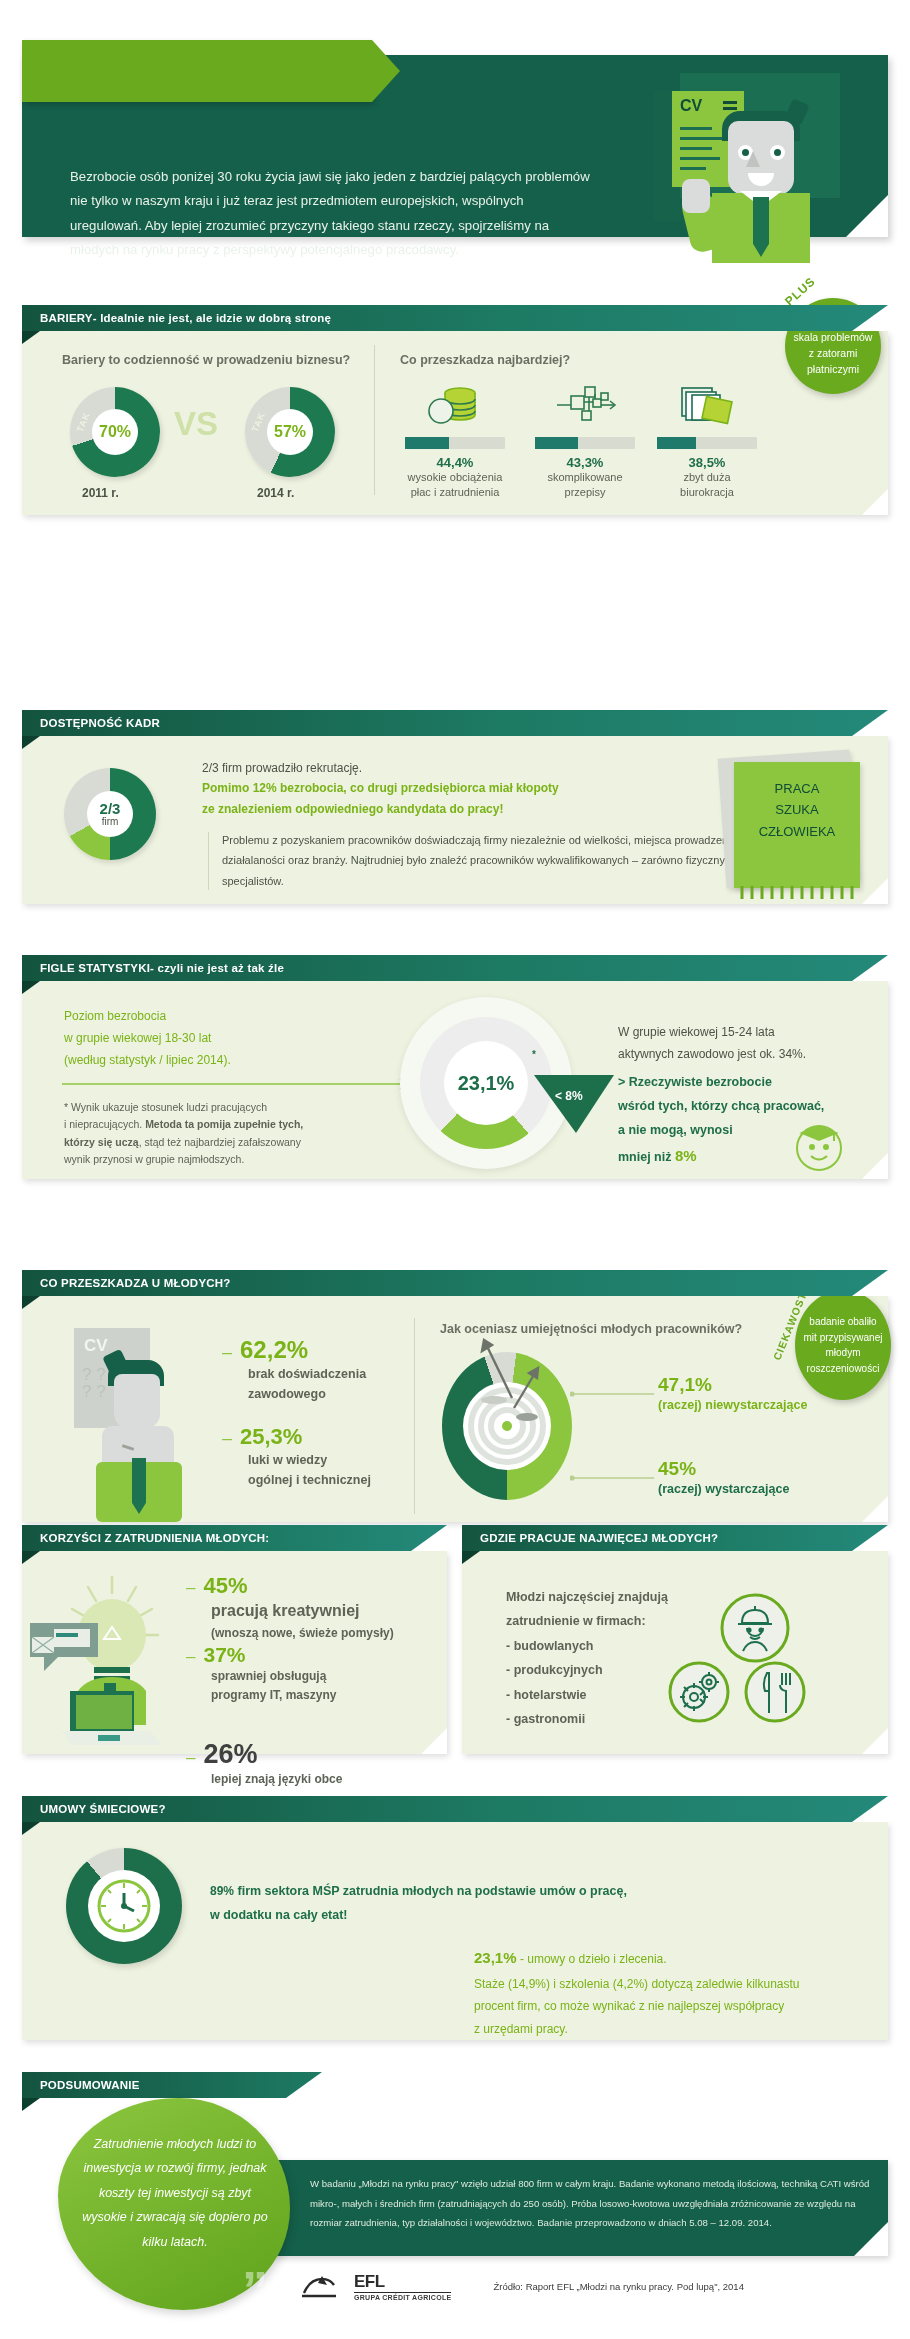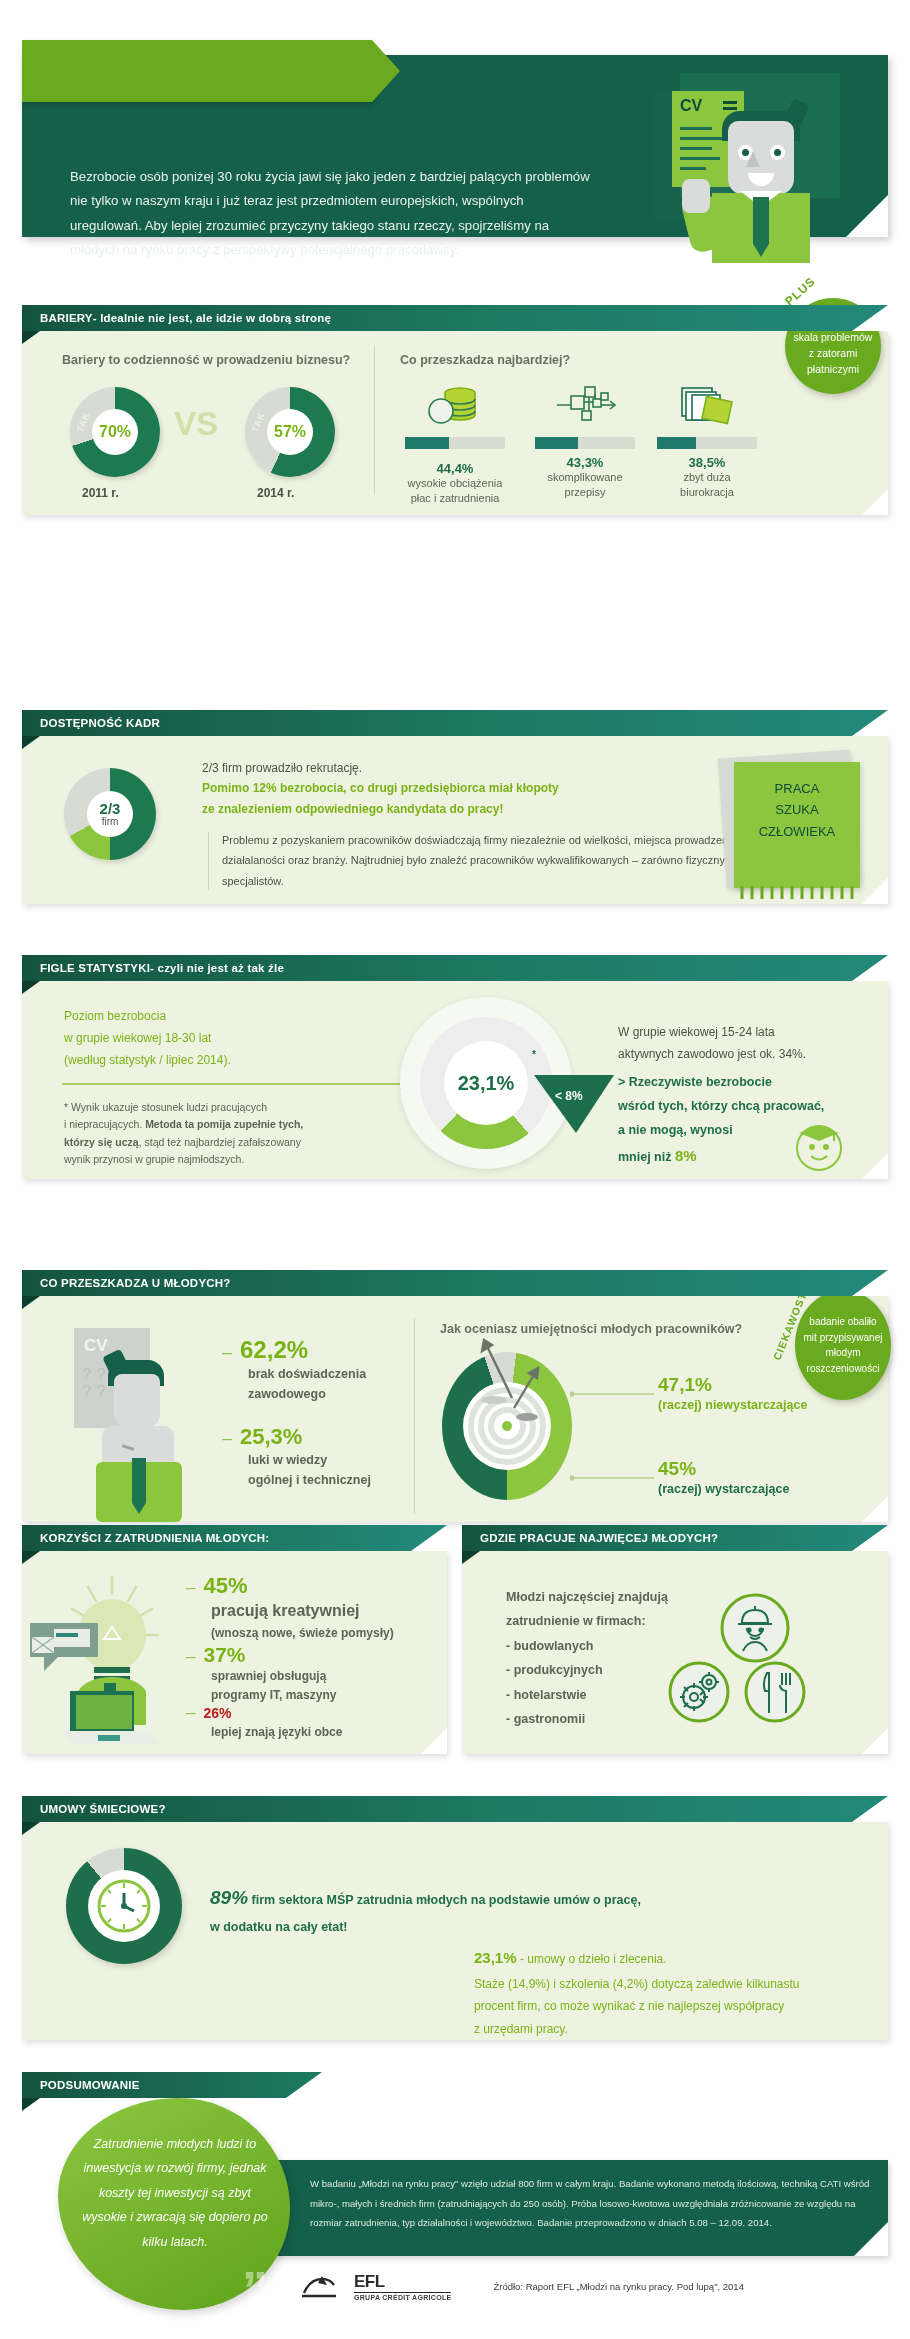--- a/index.html
+++ b/index.html
@@ -198,21 +198,21 @@
           <g fill="none" stroke="#2d7a4e" stroke-width="1.6">
             <ellipse cx="34" cy="10" rx="15" ry="5" fill="#b5d334" stroke="#7ab317"></ellipse>
             <path d="M19 10v22c0 3 7 5 15 5s15-2 15-5V10" fill="#b5d334" stroke="#7ab317"></path>
             <path d="M19 16c0 3 7 5 15 5s15-2 15-5M19 22c0 3 7 5 15 5s15-2 15-5M19 28c0 3 7 5 15 5s15-2 15-5"></path>
             <circle cx="15" cy="28" r="12" fill="#eef3ea" stroke="#2d7a4e"></circle>
           </g>
         </svg>
         <div class="bar-bg" style="width:100px;margin:4px auto 0;">
           <div class="bar-fill" style="width:44.4px;"></div>
         </div>
-        <div style="margin-top:12px;font-size:13px;font-weight:bold;color:#1e6e4a;">44,4%</div>
+        <div style="margin-top:6px;font-size:13px;font-weight:bold;color:#1e6e4a;">44,4%</div>
         <div style="font-size:11px;color:#5d6356;line-height:1.35;">wysokie obciążenia</div>
         <div style="font-size:11px;color:#5d6356;line-height:1.35;">płac i zatrudnienia</div>
       </div>
 
       <div style="position:absolute;left:508px;top:52px;width:110px;text-align:center;">
         <svg width="72" height="46" viewBox="0 0 72 46">
           <g fill="none" stroke="#2d7a4e" stroke-width="1.6">
             <rect x="22" y="13" width="13" height="13"></rect>
             <rect x="36" y="4" width="10" height="10"></rect>
             <rect x="44" y="16" width="8" height="8"></rect>
@@ -516,21 +516,21 @@
         <div style="display:flex;align-items:baseline;gap:8px;">
           <span style="color:#8cc63f;font-size:17px;">–</span>
           <span style="color:#7ab317;font-weight:bold;font-size:21px;">37%</span>
         </div>
         <div style="margin-left:25px;font-size:12px;color:#5d6356;font-weight:bold;line-height:1.55;">sprawniej obsługują</div>
         <div style="margin-left:25px;font-size:12px;color:#5d6356;font-weight:bold;line-height:1.55;">programy IT, maszyny</div>
       </div>
       <div style="position:absolute;left:164px;top:152px;">
         <div style="display:flex;align-items:baseline;gap:8px;">
           <span style="color:#8cc63f;font-size:17px;">–</span>
-          <span style="color:#b91c1c;font-weight:bold;font-size:14px;">26%</span>
+          <span style="color:#404040;font-weight:bold;font-size:27px;margin-top:36px;">26%</span>
         </div>
         <div style="margin-left:25px;font-size:12px;color:#5d6356;font-weight:bold;line-height:1.55;">lepiej znają języki obce</div>
       </div>
     </div>
   </div>
 
   <div style="position:absolute;left:462px;top:1525px;width:426px;">
     <div class="banner">
       <span>GDZIE PRACUJE NAJWIĘCEJ MŁODYCH?</span>
       <div class="clip"></div>
@@ -606,21 +606,21 @@
                 <line x1="44" y1="18" x2="47" y2="15"></line>
             </g>
             <line x1="31" y1="31" x2="31" y2="18" stroke="#1d6e4a" stroke-width="3"></line>
             <line x1="31" y1="31" x2="41" y2="36" stroke="#1d6e4a" stroke-width="3"></line>
             <circle cx="31" cy="31" r="3" fill="#1d6e4a"></circle>
           </svg>
         </div>
       </div>
 
       <div style="position:absolute;left:188px;top:58px;width:560px;font-size:12.5px;color:#1e6e4a;font-weight:bold;line-height:1.9;">
-        <div><span style="font-size:19px;font-style:italic;">89%</span><span> firm sektora MŚP zatrudnia młodych na podstawie umów o pracę,</span></div>
+        <div><span style="font-size:12px;">89%</span><span> firm sektora MŚP zatrudnia młodych na podstawie umów o pracę,</span></div>
         <div>w dodatku na cały etat!</div>
       </div>
 
       <div style="position:absolute;left:452px;top:122px;width:420px;font-size:12px;color:#7ab317;line-height:1.9;">
         <div><span style="font-size:15px;font-weight:bold;">23,1%</span><span> - umowy o dzieło i zlecenia.</span></div>
         <div>Staże (14,9%) i szkolenia (4,2%) dotyczą zaledwie kilkunastu</div>
         <div>procent firm, co może wynikać z nie najlepszej współpracy</div>
         <div>z urzędami pracy.</div>
       </div>
     </div>

